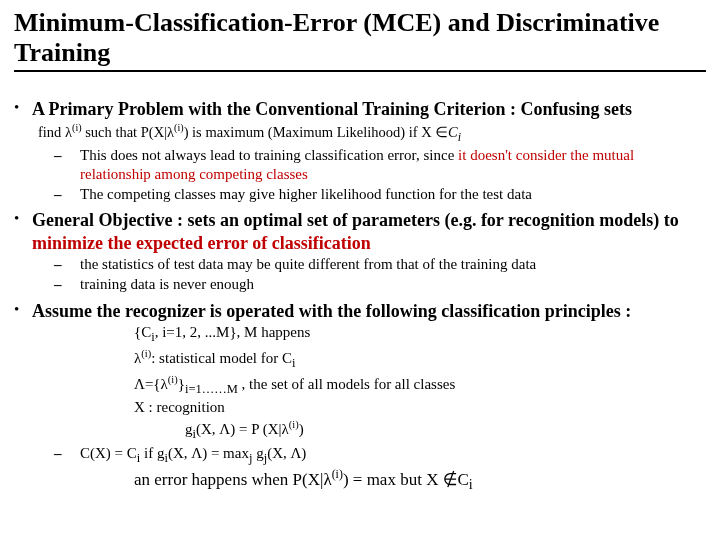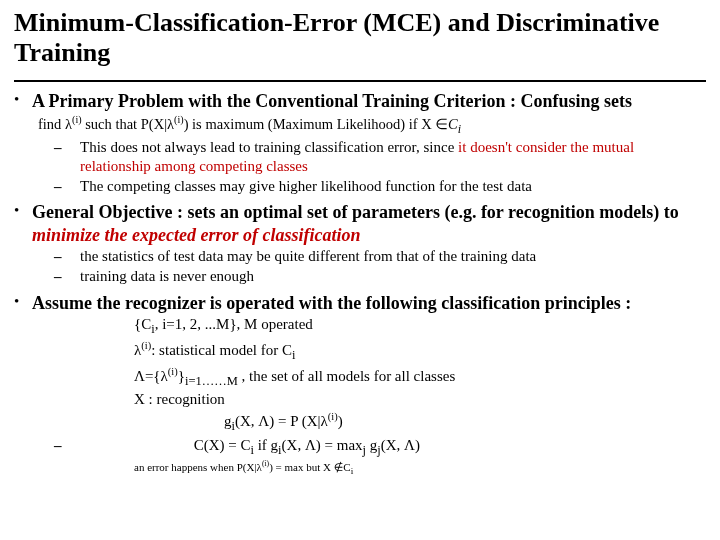--- a/index.html
+++ b/index.html
@@ -12,22 +12,22 @@
     color: #000;
     background: #fff;
     font-size: 15px;
     line-height: 1.25;
   }
   .title {
     font-weight: bold;
     font-size: 26px;
     line-height: 1.15;
     border-bottom: 2.5px solid #000;
-    padding-bottom: 12px;
-    margin-bottom: 8px;
+    padding-bottom: 2px;
+    margin-bottom: 26px;
   }
   .bullet1 {
     display: flex;
     margin-top: 6px;
   }
   .bullet1 .dot {
     width: 18px;
     flex: 0 0 18px;
     text-align: left;
     font-size: 15px;
@@ -52,21 +52,21 @@
   }
   .dashitem .dash {
     width: 26px;
     flex: 0 0 26px;
     font-weight: bold;
   }
   .dashitem .dtxt {
     flex: 1;
   }
   .red { color: #c00000; }
-  .bi { font-weight: bold; font-style: italic; }
+  .bi { font-weight: bold; }
   .defs {
     margin-left: 120px;
     font-size: 15px;
   }
   .defs div { margin-top: 1px; }
   .cx-row {
     display: flex;
     font-size: 15px;
     margin-left: 40px;
     margin-top: 1px;
@@ -115,31 +115,31 @@
     <div class="dtxt">training data is never enough</div>
   </div>
 </div>
 
 <div class="bullet1">
   <div class="dot">•</div>
   <div class="txt">Assume the recognizer is operated with the following classification principles :</div>
 </div>
 
 <div class="defs">
-  <div><span>{C</span><sub>i</sub><span>, i=1, 2, ...M}, M operated</span></div>
+  <div><span>{C</span><sub>i</sub><span>, i=1, 2, ...M}, M happens</span></div>
   <div><span>λ</span><sup>(i)</sup><span>: statistical model for C</span><sub>i</sub></div>
   <div><span>Λ={λ</span><sup>(i)</sup><span>}</span><sub>i=1……M</sub><span> , the set of all models for all classes</span></div>
   <div>X : recognition</div>
-  <div style="margin-left:90px;"><span>g</span><sub>i</sub><span>(X, Λ) = P (X|λ</span><sup>(i)</sup><span>)</span></div>
+  <div style="margin-left:51px;"><span>g</span><sub>i</sub><span>(X, Λ) = P (X|λ</span><sup>(i)</sup><span>)</span></div>
 </div>
 
 <div class="cx-row">
   <div class="dash">–</div>
   <div style="flex:1; display:flex;">
-    <div style="flex:0 0 340px;text-align:right;">
+    <div style="flex:0 0 340px;">
       <span>C(X) = C</span><sub>i</sub><span>   if g</span><sub>i</sub><span>(X, Λ) = max</span><sub>j</sub><span> g</span><sub>j</sub><span>(X, Λ)</span>
     </div>
   </div>
 </div>
 
-<div style="margin-left:120px; font-size:11px; margin-top:1px;">
+<div style="margin-left:120px; font-size:17px; margin-top:1px;">
   <span>an error happens when P(X|λ</span><sup>(i)</sup><span>) = max but X ∉C</span><sub>i</sub>
 </div>
 
 </body></html>

